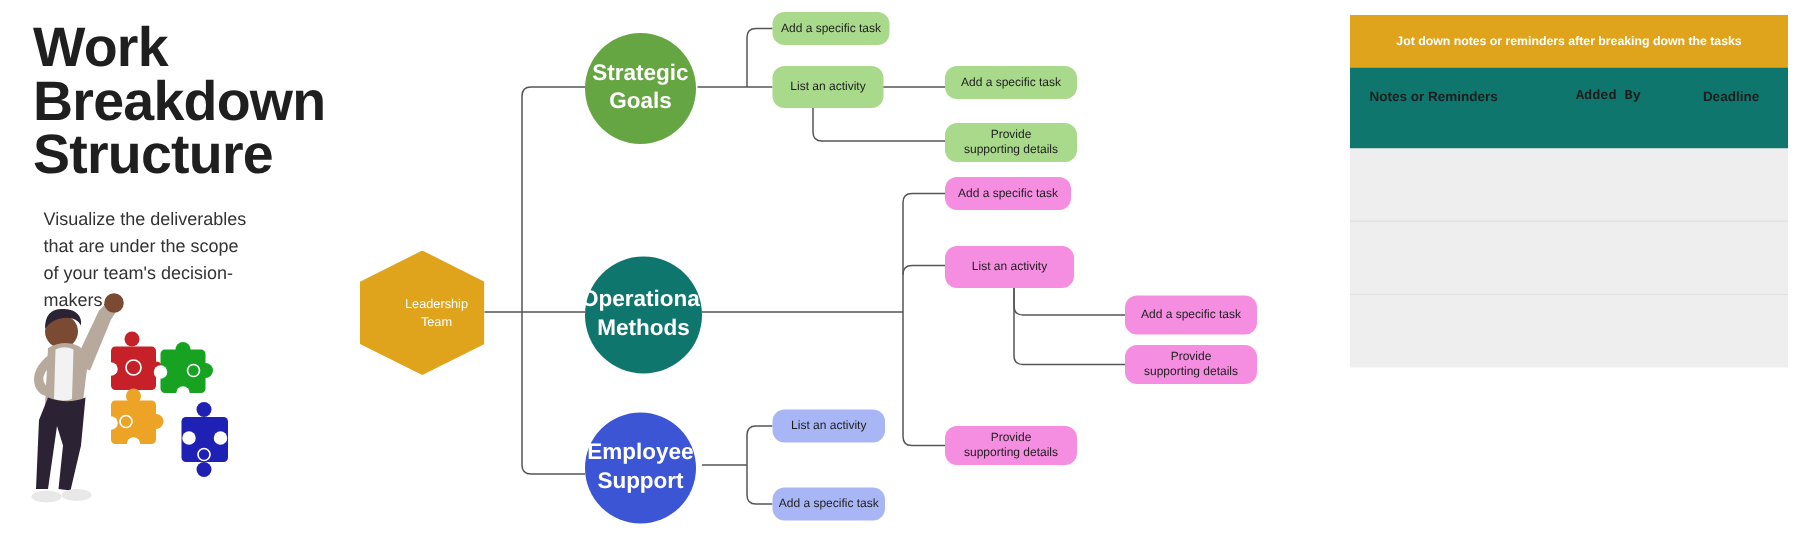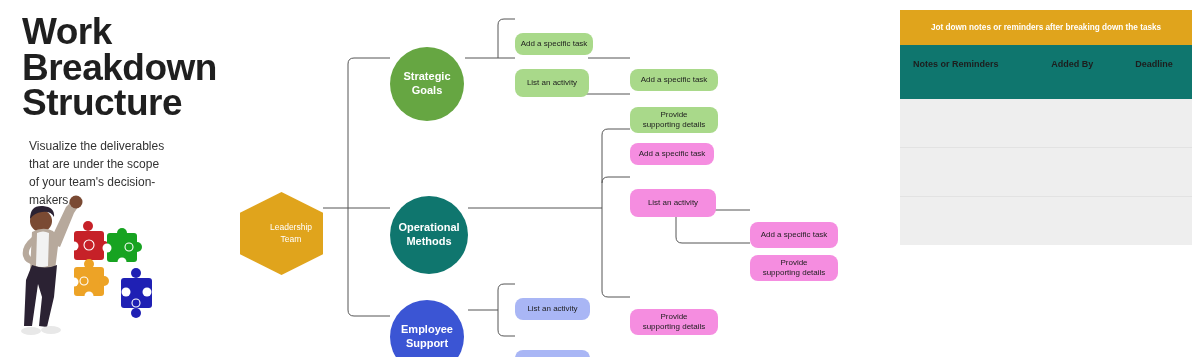--- a/index.html
+++ b/index.html
@@ -70,26 +70,25 @@
     width: 640px;
     height: 357px;
   }
   .node {
     position: absolute;
     display: flex;
     align-items: center;
     justify-content: center;
     text-align: center;
     box-sizing: border-box;
-    margin-top: 25px;
   }
   .node-circle {
     border-radius: 50%;
     color: #ffffff;
-    font-size: 11px;
+    font-size: 15px;
     font-weight: bold;
     line-height: 1.25;
   }
   .node-hex {
     color: #ffffff;
     font-size: 8.5px;
     font-weight: normal;
     line-height: 1.35;
     clip-path: polygon(50% 0%, 100% 25%, 100% 75%, 50% 100%, 0% 75%, 0% 25%);
   }
@@ -121,21 +120,21 @@
     display: flex;
     background: #0f766e;
     padding: 14px 0 30px 0;
   }
   #table-head .th {
     font-weight: bold;
     font-size: 9px;
     color: #1d1d1d;
   }
   .col-a { width: 44%; padding-left: 13px; box-sizing: border-box; }
-  .col-b { width: 30%; text-align: center; box-sizing: border-box; }
+  .col-b { width: 30%; text-align: center; box-sizing: border-box; font-family: Liberation Mono, monospace; }
   .col-c { width: 26%; text-align: center; box-sizing: border-box; }
   .trow {
     display: flex;
     align-items: center;
     background: #eeeeee;
     height: 48px;
     border-bottom: 1px solid #e2e2e2;
     color: #3a3a3a;
     font-size: 8.3px;
   }

